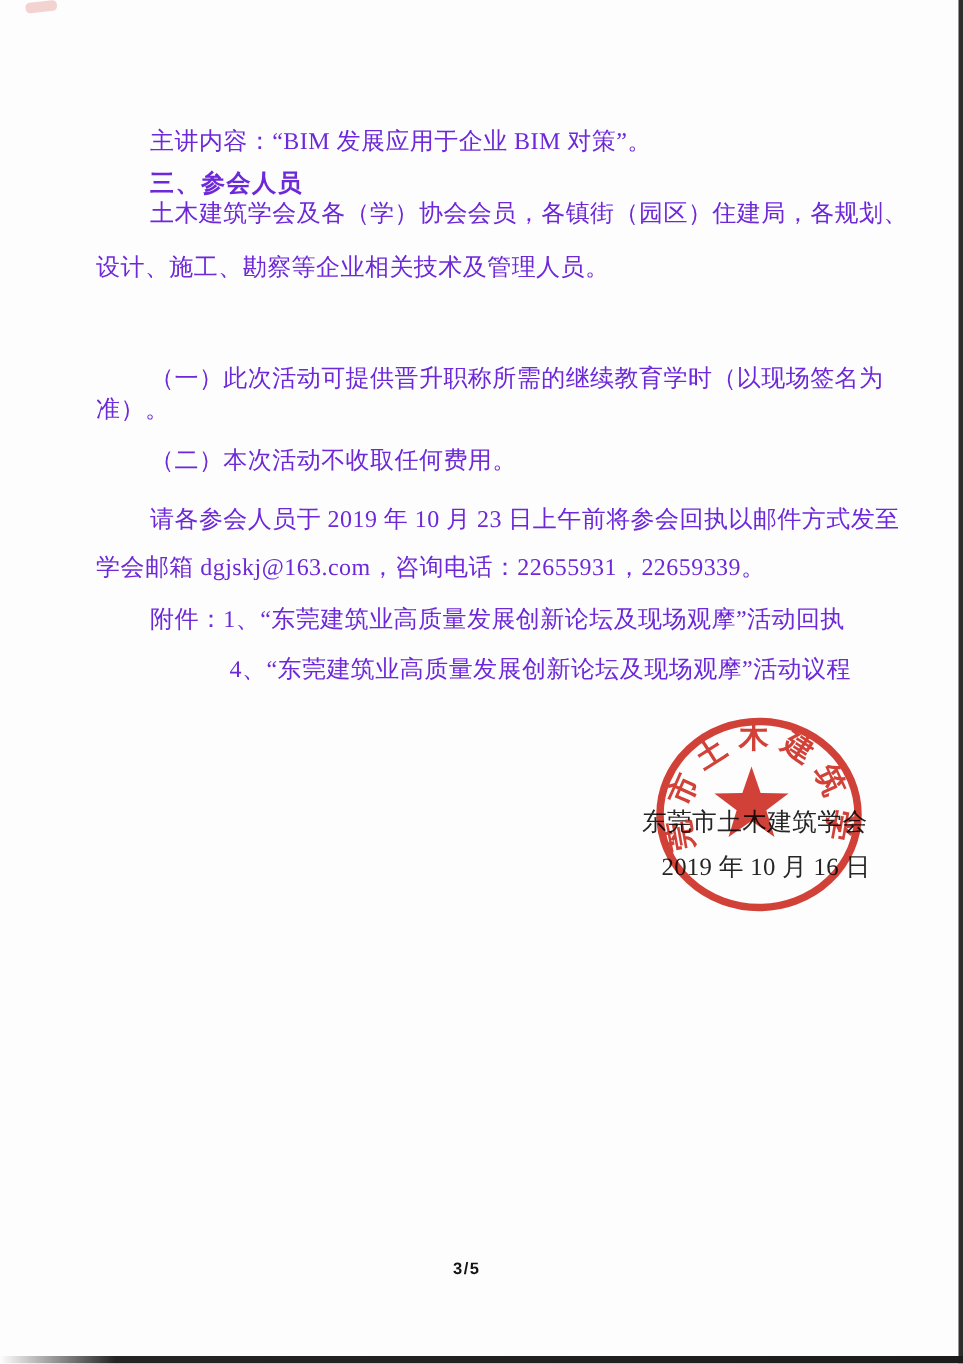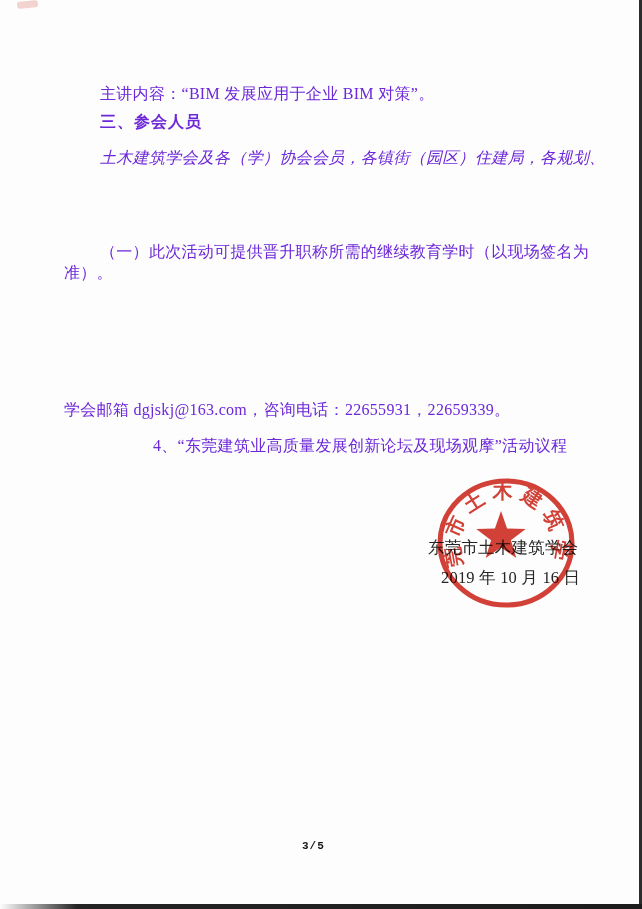--- a/index.html
+++ b/index.html
@@ -40,28 +40,28 @@
     color: #6d28d9;
   }
   .heading {
     font-family: "Liberation Sans", "DejaVu Sans", sans-serif;
     font-weight: bold;
     letter-spacing: 1px;
     text-align: center;
   }
   .l0  { top: 84px;  left: 100px; }
   .l1  { top: 112px; left: 100px; }
-  .l2  { top: 148px; left: 100px; font-style: italic; }
+  .l2  { top: 132px; left: 100px; }
   .l3  { top: 168px; left: 64px;  }
   .l4  { top: 197px; left: 100px; }
   .l5  { top: 242px; left: 100px; }
   .l6  { top: 263px; left: 64px;  }
   .l7  { top: 297px; left: 100px; }
   .l8  { top: 336px; left: 100px; }
-  .l9  { top: 368px; left: 64px; margin-top: 32px;  }
+  .l9  { top: 368px; left: 64px;  }
   .l10 { top: 403px; left: 100px; }
   .l11 { top: 436px; left: 153px; }
 
   
   .sig-org {
     position: absolute; top: 537px; left: 428px;
     font-size: 16.5px; letter-spacing: 0.2px; color: #262524;
     white-space: nowrap;
   }
   .sig-date {
@@ -82,40 +82,44 @@
     font-family: "Liberation Sans", "DejaVu Sans", sans-serif;
     font-size: 20px;
     font-weight: bold;
     letter-spacing: 7px;
     fill: #cf3126;
   }
 
   
   .page-num {
     position: absolute; top: 840px; left: 302px;
-    font-family: Liberation Mono, monospace;
+    font-family: Liberation Sans, sans-serif;
     font-size: 11px; font-weight: bold;
     letter-spacing: 1px; color: #141414;
   }
 </style>
 </head>
 <body>
 
 <div class="page">
 
   <div class="corner-mark"></div>
   <div class="edge-right"></div>
   <div class="edge-bottom"></div>
 
   <div class="line l0">主讲内容：“BIM 发展应用于企业 BIM 对策”。</div>
   <div class="line l1 heading">三、参会人员</div>
   <div class="line l2">土木建筑学会及各（学）协会会员，各镇街（园区）住建局，各规划、</div>
+  <div class="line l3">设计、施工、勘察等企业相关技术及管理人员。</div>
   <div class="line l5">（一）此次活动可提供晋升职称所需的继续教育学时（以现场签名为</div>
   <div class="line l6">准）。</div>
+  <div class="line l7">（二）本次活动不收取任何费用。</div>
+  <div class="line l8">请各参会人员于 2019 年 10 月 23 日上午前将参会回执以邮件方式发至</div>
   <div class="line l9">学会邮箱 dgjskj@163.com，咨询电话：22655931，22659339。</div>
+  <div class="line l10">附件：1、“东莞建筑业高质量发展创新论坛及现场观摩”活动回执</div>
   <div class="line l11">4、“东莞建筑业高质量发展创新论坛及现场观摩”活动议程</div>
 
   <div class="sig-org">东莞市土木建筑学会</div>
   <div class="sig-date">2019 年 10 月 16 日</div>
 
   <div class="seal">
     <svg viewBox="0 0 150 142" xmlns="http://www.w3.org/2000/svg">
       <ellipse cx="75" cy="66" rx="66" ry="62" fill="none" stroke="#cf3126" stroke-width="5"></ellipse>
       <polygon fill="#cf3126" points="70,34 76.1,51.6 94.7,52 79.9,63.2 85.3,81 70,70.4 54.7,81 60.1,63.2 45.3,52 63.9,51.6"></polygon>
       <path id="sealArc" fill="none" d="M 36 93 A 47 46 0 1 1 114 93"></path>

